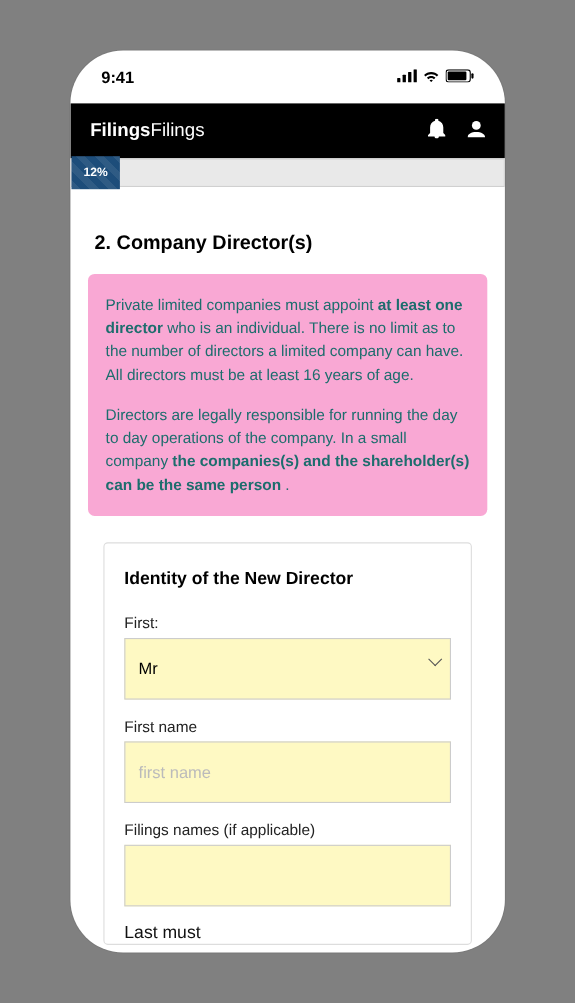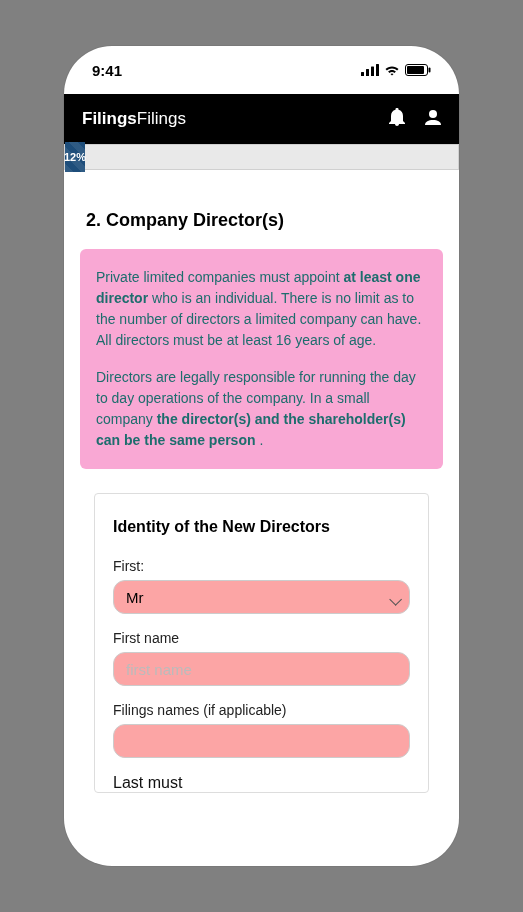--- a/index.html
+++ b/index.html
@@ -49,21 +49,21 @@
       height: 26px;
       background: #e9e9e9;
       border: 1px solid #d0d0d0;
       position: relative;
     }
     .progress-badge {
       position: absolute;
       left: 0;
       top: -3px;
       height: 30px;
-      width: 20px;
+      width: 44px;
       background: #1d4d7a;
       background-image: repeating-linear-gradient(45deg, rgba(255,255,255,0.08) 0 6px, transparent 6px 12px);
       color: #fff;
       font-size: 11px;
       font-weight: 600;
       display: flex;
       align-items: center;
       justify-content: center;
     }
     .content { flex: 1; overflow: hidden; padding: 12px 16px; }
@@ -82,26 +82,26 @@
       border: 1px solid #ddd;
       border-radius: 4px;
       margin: 24px 14px 0 14px;
       padding: 24px 18px 0 18px;
     }
     .form-card-title { font-size: 16px; font-weight: 700; margin-bottom: 22px; }
     .form-group { margin-bottom: 16px; }
     .form-label { font-size: 14px; color: #222; display: block; margin-bottom: 6px; }
     .form-control {
       width: 100%;
-      height: 34px;
+      height: 56px;
       border: 1px solid #ccc;
-      border-radius: 12px;
+      border-radius: 0;
       padding: 0 12px;
       font-size: 15px;
-      background: #fca5a5;
+      background: #fef9c3;
       font-family: inherit;
     }
     .form-control::placeholder { color: #bbb; }
     .select-wrap { position: relative; }
     .select-wrap::after {
       content: "";
       position: absolute;
       right: 12px;
       top: 17px;
       width: 8px;
@@ -168,26 +168,26 @@
   </div>
 
   <div class="content">
     <h2 class="section-title">2. Company Director(s)</h2>
 
     <div class="info-box">
       <p>
         <span>Private limited companies must appoint </span><b>at least one director</b><span> who is an individual. There is no limit as to the number of directors a limited company can have. All directors must be at least 16 years of age.</span>
       </p>
       <p>
-        <span>Directors are legally responsible for running the day to day operations of the company. In a small company </span><b>the director(s) and the shareholder(s) can be the same person</b><span> .</span>
+        <span>Directors are legally responsible for running the day to day operations of the company. In a small company </span><b>the companies(s) and the shareholder(s) can be the same person</b><span> .</span>
       </p>
     </div>
 
     <div class="form-card">
-      <div class="form-card-title">Identity of the New Directors</div>
+      <div class="form-card-title">Identity of the New Director</div>
 
       <div class="form-group">
         <label class="form-label">First:</label>
         <div class="select-wrap">
           <select class="form-control">
             <option>Mr</option>
           </select>
         </div>
       </div>
 

